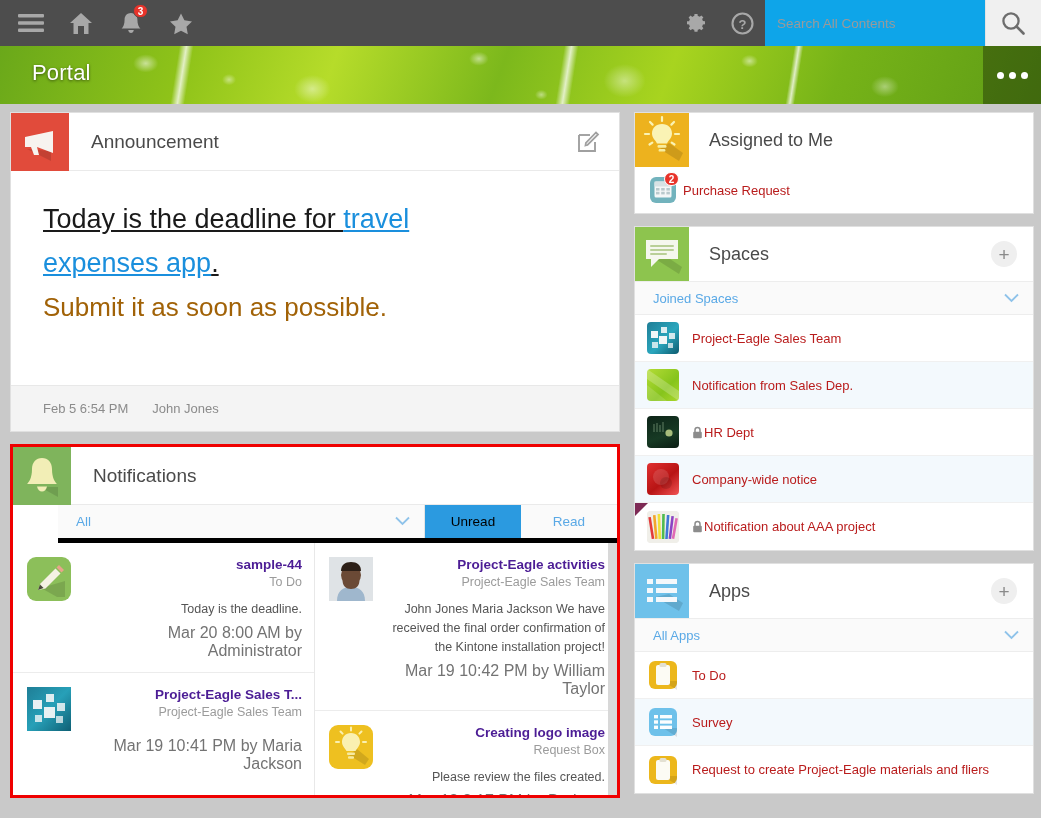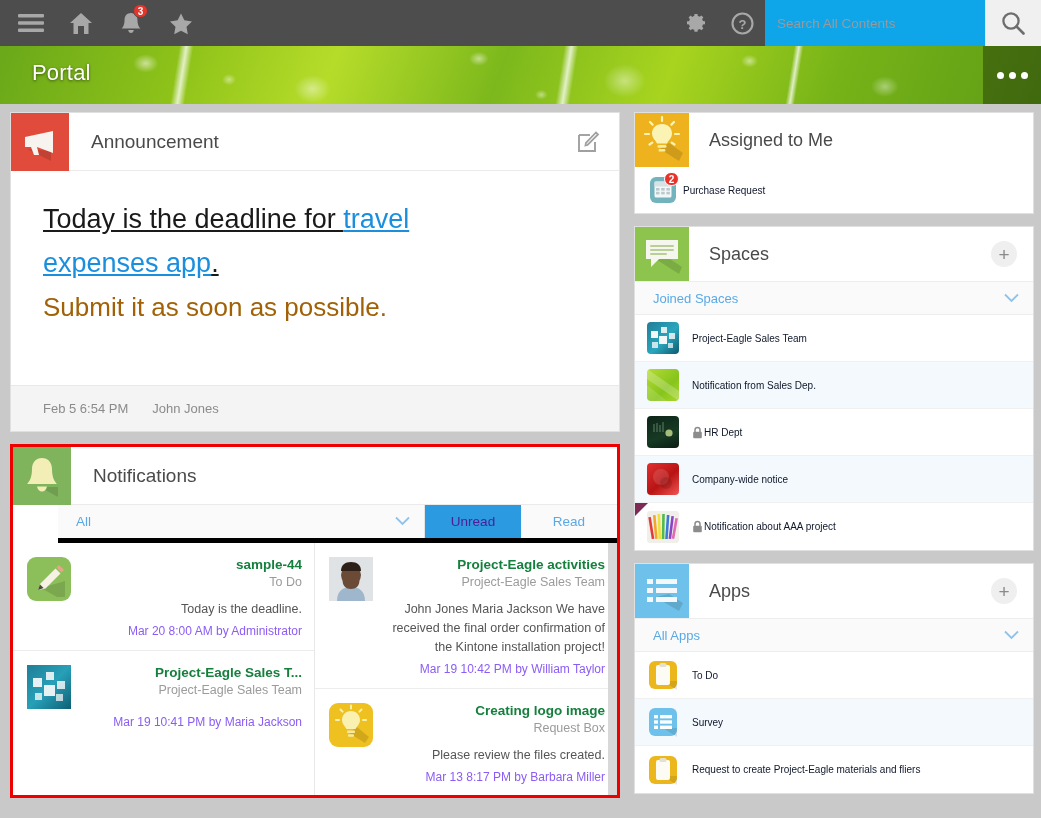--- a/index.html
+++ b/index.html
@@ -112,35 +112,35 @@
     flex:1; display:flex; align-items:center; padding:0 14px 0 18px; color:#5aa9e6;
     font-size:13.5px; cursor:pointer; justify-content:space-between;
   }
   .seg{
     display:flex; align-items:stretch; border-left:1px solid #e4e4e4;
   }
   .seg-item{
     width:96px; display:flex; align-items:center; justify-content:center;
     font-size:13.5px; color:#5aa9e6; cursor:pointer; background:#fafafa;
   }
-  .seg-item.active{ background:#2b9ae0; color:#4c1d95; }
+  .seg-item.active{ background:#2b9ae0; color:#000000; }
 
   .notif-cols{ display:flex; height:252px; }
   .ncol{ width:50%; }
   .ncol-left{ border-right:1px solid #e8e8e8; }
   .ncol-right{ position:relative; overflow:hidden; }
   .nitem{ display:flex; padding:14px 12px 12px 14px; border-bottom:1px solid #ececec; }
   .nitem:last-child{ border-bottom:none; }
   .nico{ width:44px; height:44px; flex:0 0 44px; margin-right:14px; border-radius:9px; overflow:hidden; position:relative;}
   .nico.square{ border-radius:0; }
   .ntext{ flex:1; min-width:0; }
-  .ntitle{ font-weight:bold; font-size:13.5px; color:#15803d; white-space:nowrap; overflow:hidden; text-overflow:ellipsis;}
+  .ntitle{ font-weight:bold; font-size:13.5px; color:#4c1d95; white-space:nowrap; overflow:hidden; text-overflow:ellipsis;}
   .nsub{ color:#9b9b9b; font-size:12.5px; margin-top:3px; }
   .nbody{ color:#555; font-size:12.5px; margin-top:11px; line-height:19px;}
-  .nmeta{ color:#8b5cf6; font-size:12px; margin-top:5px; }
+  .nmeta{ color:#737373; font-size:16px; margin-top:5px; }
   .scrollbar{
     position:absolute; right:0; top:0; width:9px; height:100%; background:#d8d8d8;
   }
 
   
   .rcard{ margin-bottom:12px; }
   .rhead{ display:flex; align-items:stretch; height:54px; background:#fff; }
   .rico{ width:54px;height:54px;flex:0 0 54px; position:relative; overflow:hidden;}
   .rtitle{ flex:1; display:flex; align-items:center; padding-left:20px; font-size:18px; color:#4a4a4a;}
   .plus{
@@ -153,21 +153,21 @@
     display:flex;align-items:center;justify-content:space-between;padding:0 14px 0 18px;
     color:#5aa9e6;font-size:13px;cursor:pointer;
   }
   .rrow{
     display:flex; align-items:center; height:47px; padding-left:12px; background:#fff;
     border-bottom:1px solid #f0f0f0; cursor:pointer; position:relative;
   }
   .rrow.alt{ background:#f3f9fd; }
   .rrow:last-child{ border-bottom:none; }
   .rrow-ico{ width:32px;height:32px;flex:0 0 32px;margin-right:13px;overflow:hidden;position:relative;border-radius:4px;}
-  .rrow-label{ font-size:10px;color:#0f172a; display:flex; align-items:center; }
+  .rrow-label{ font-size:13px;color:#b91c1c; display:flex; align-items:center; }
   .lock{ margin-right:1px; display:inline-flex; }
   .corner{
     position:absolute; left:0; top:0; width:0;height:0;
     border-top:13px solid #7d2a55; border-right:13px solid transparent;
   }
   .purch-row{ height:46px; display:flex; align-items:center; padding-left:14px; background:#fff;}
   .purch-ico{ width:30px;height:30px;flex:0 0 30px;position:relative;margin-right:4px;}
 </style>
 </head>
 <body>

